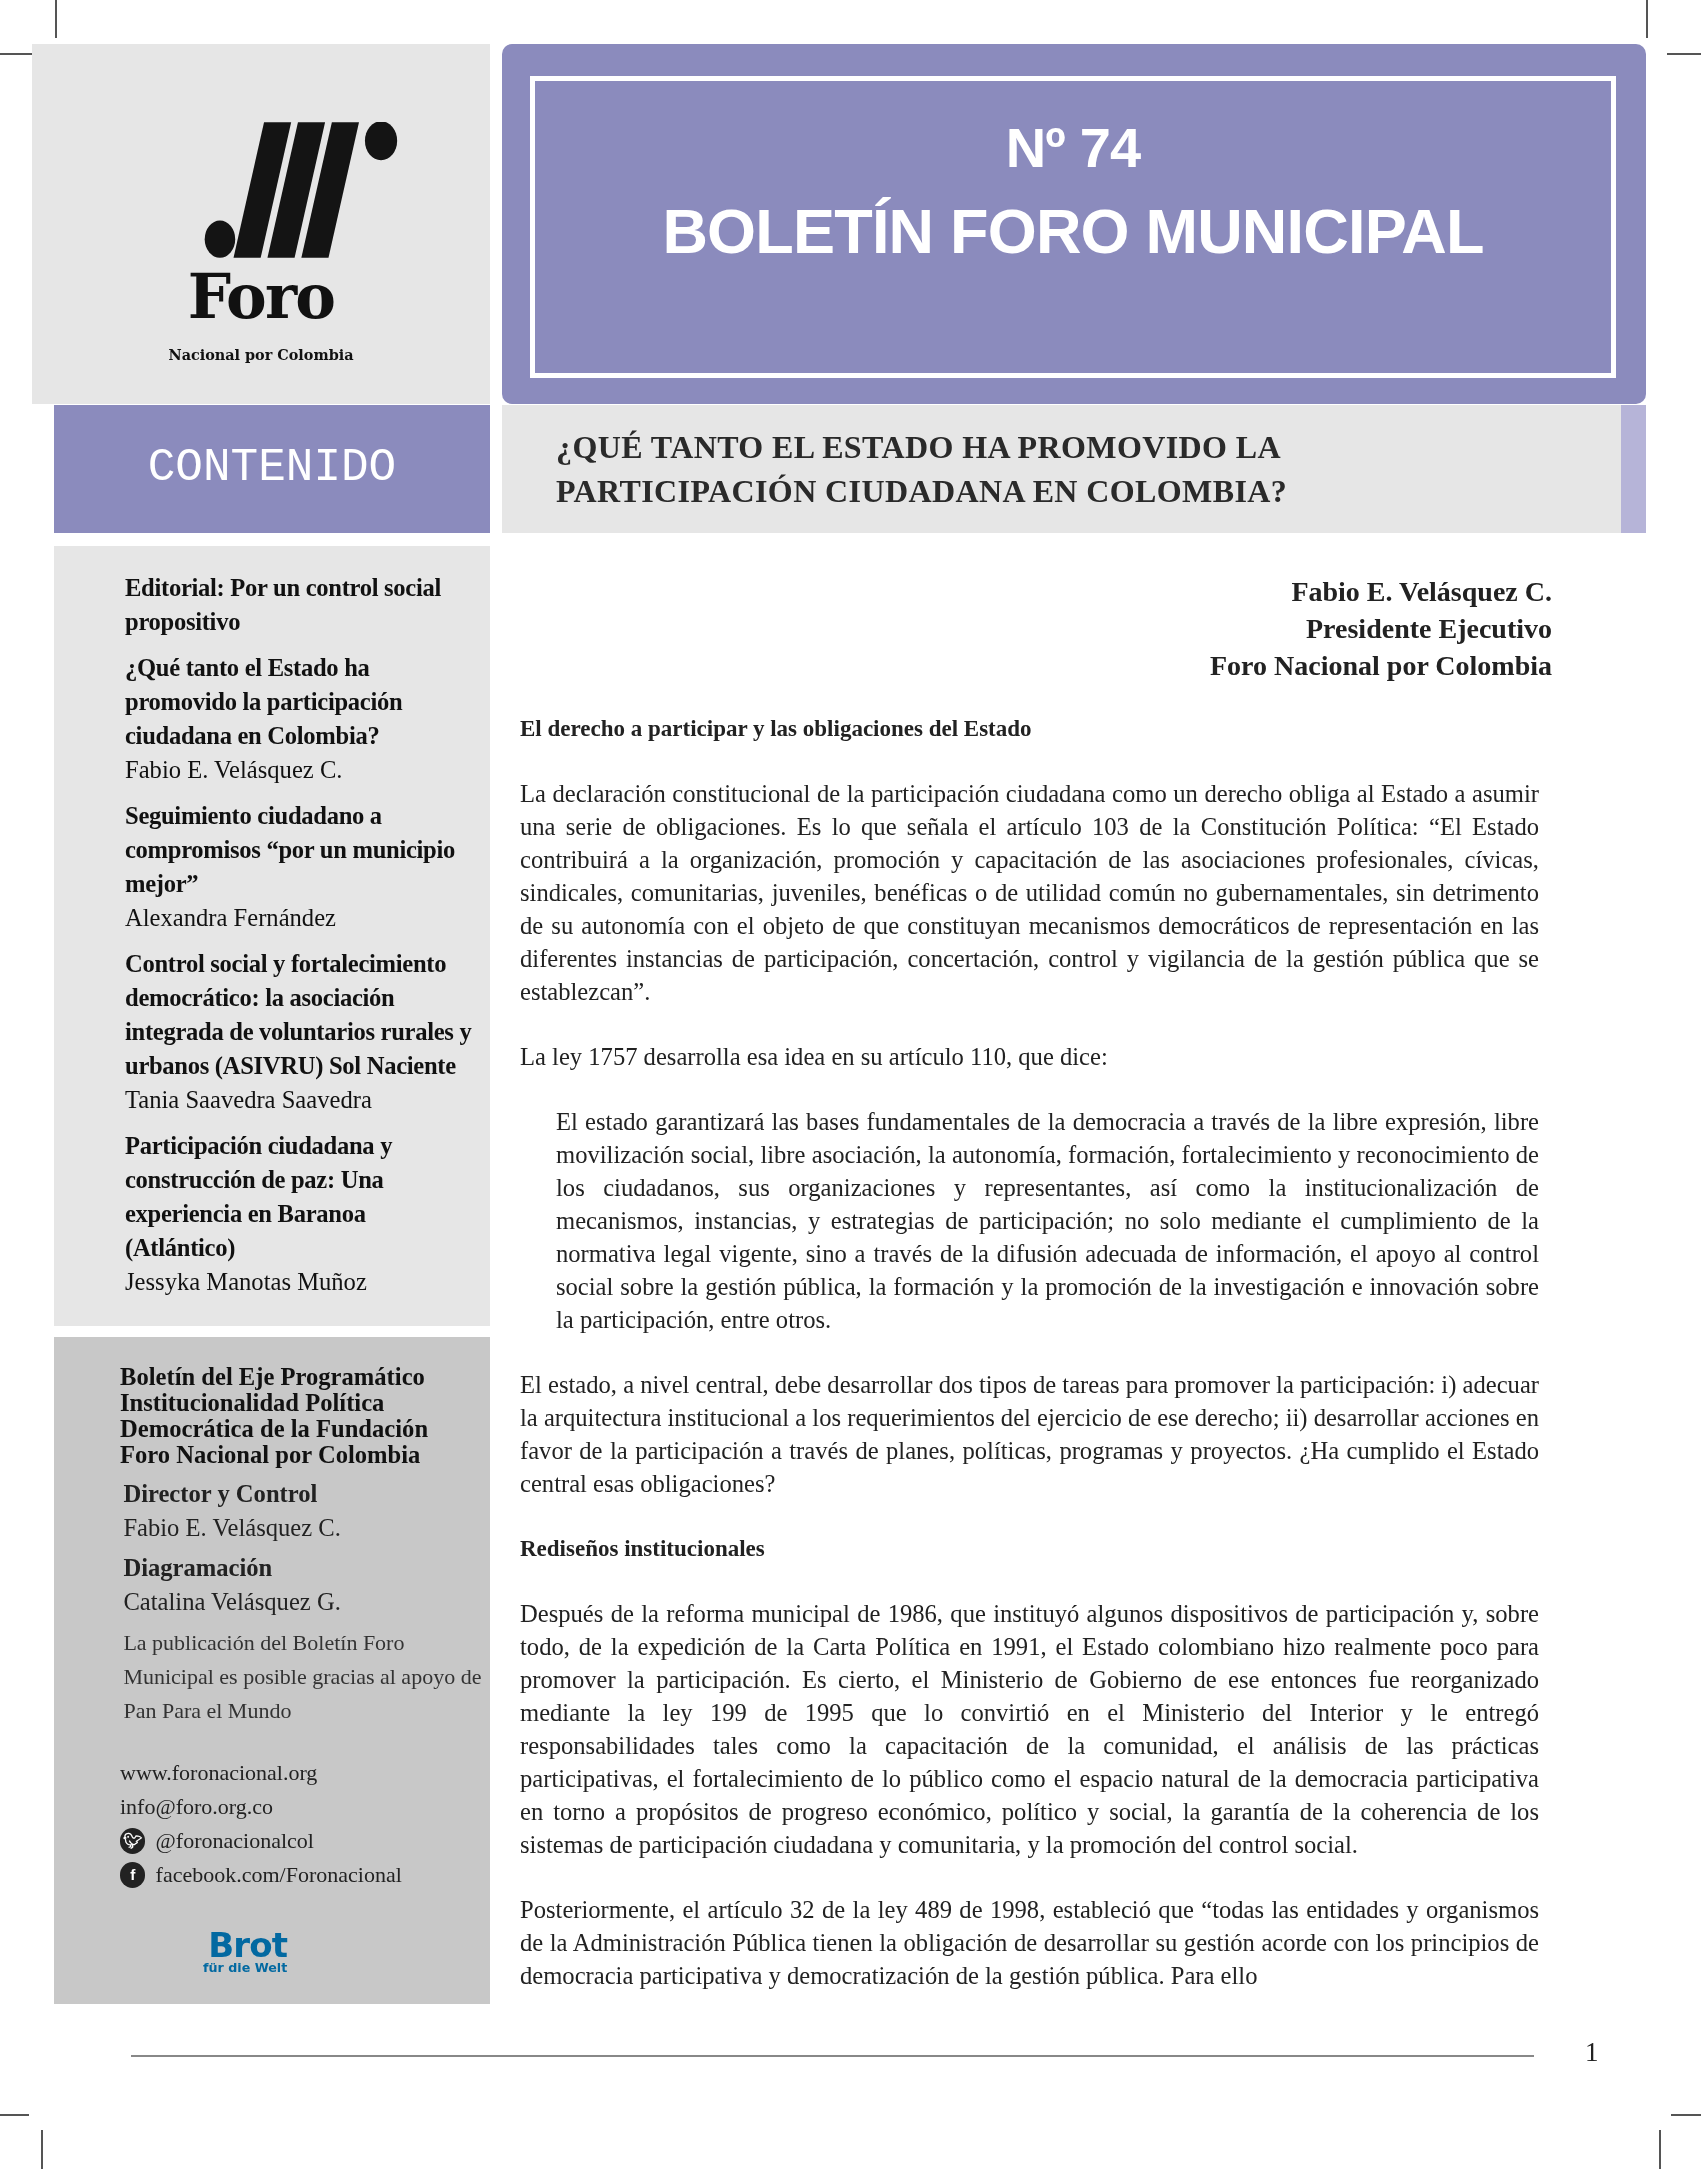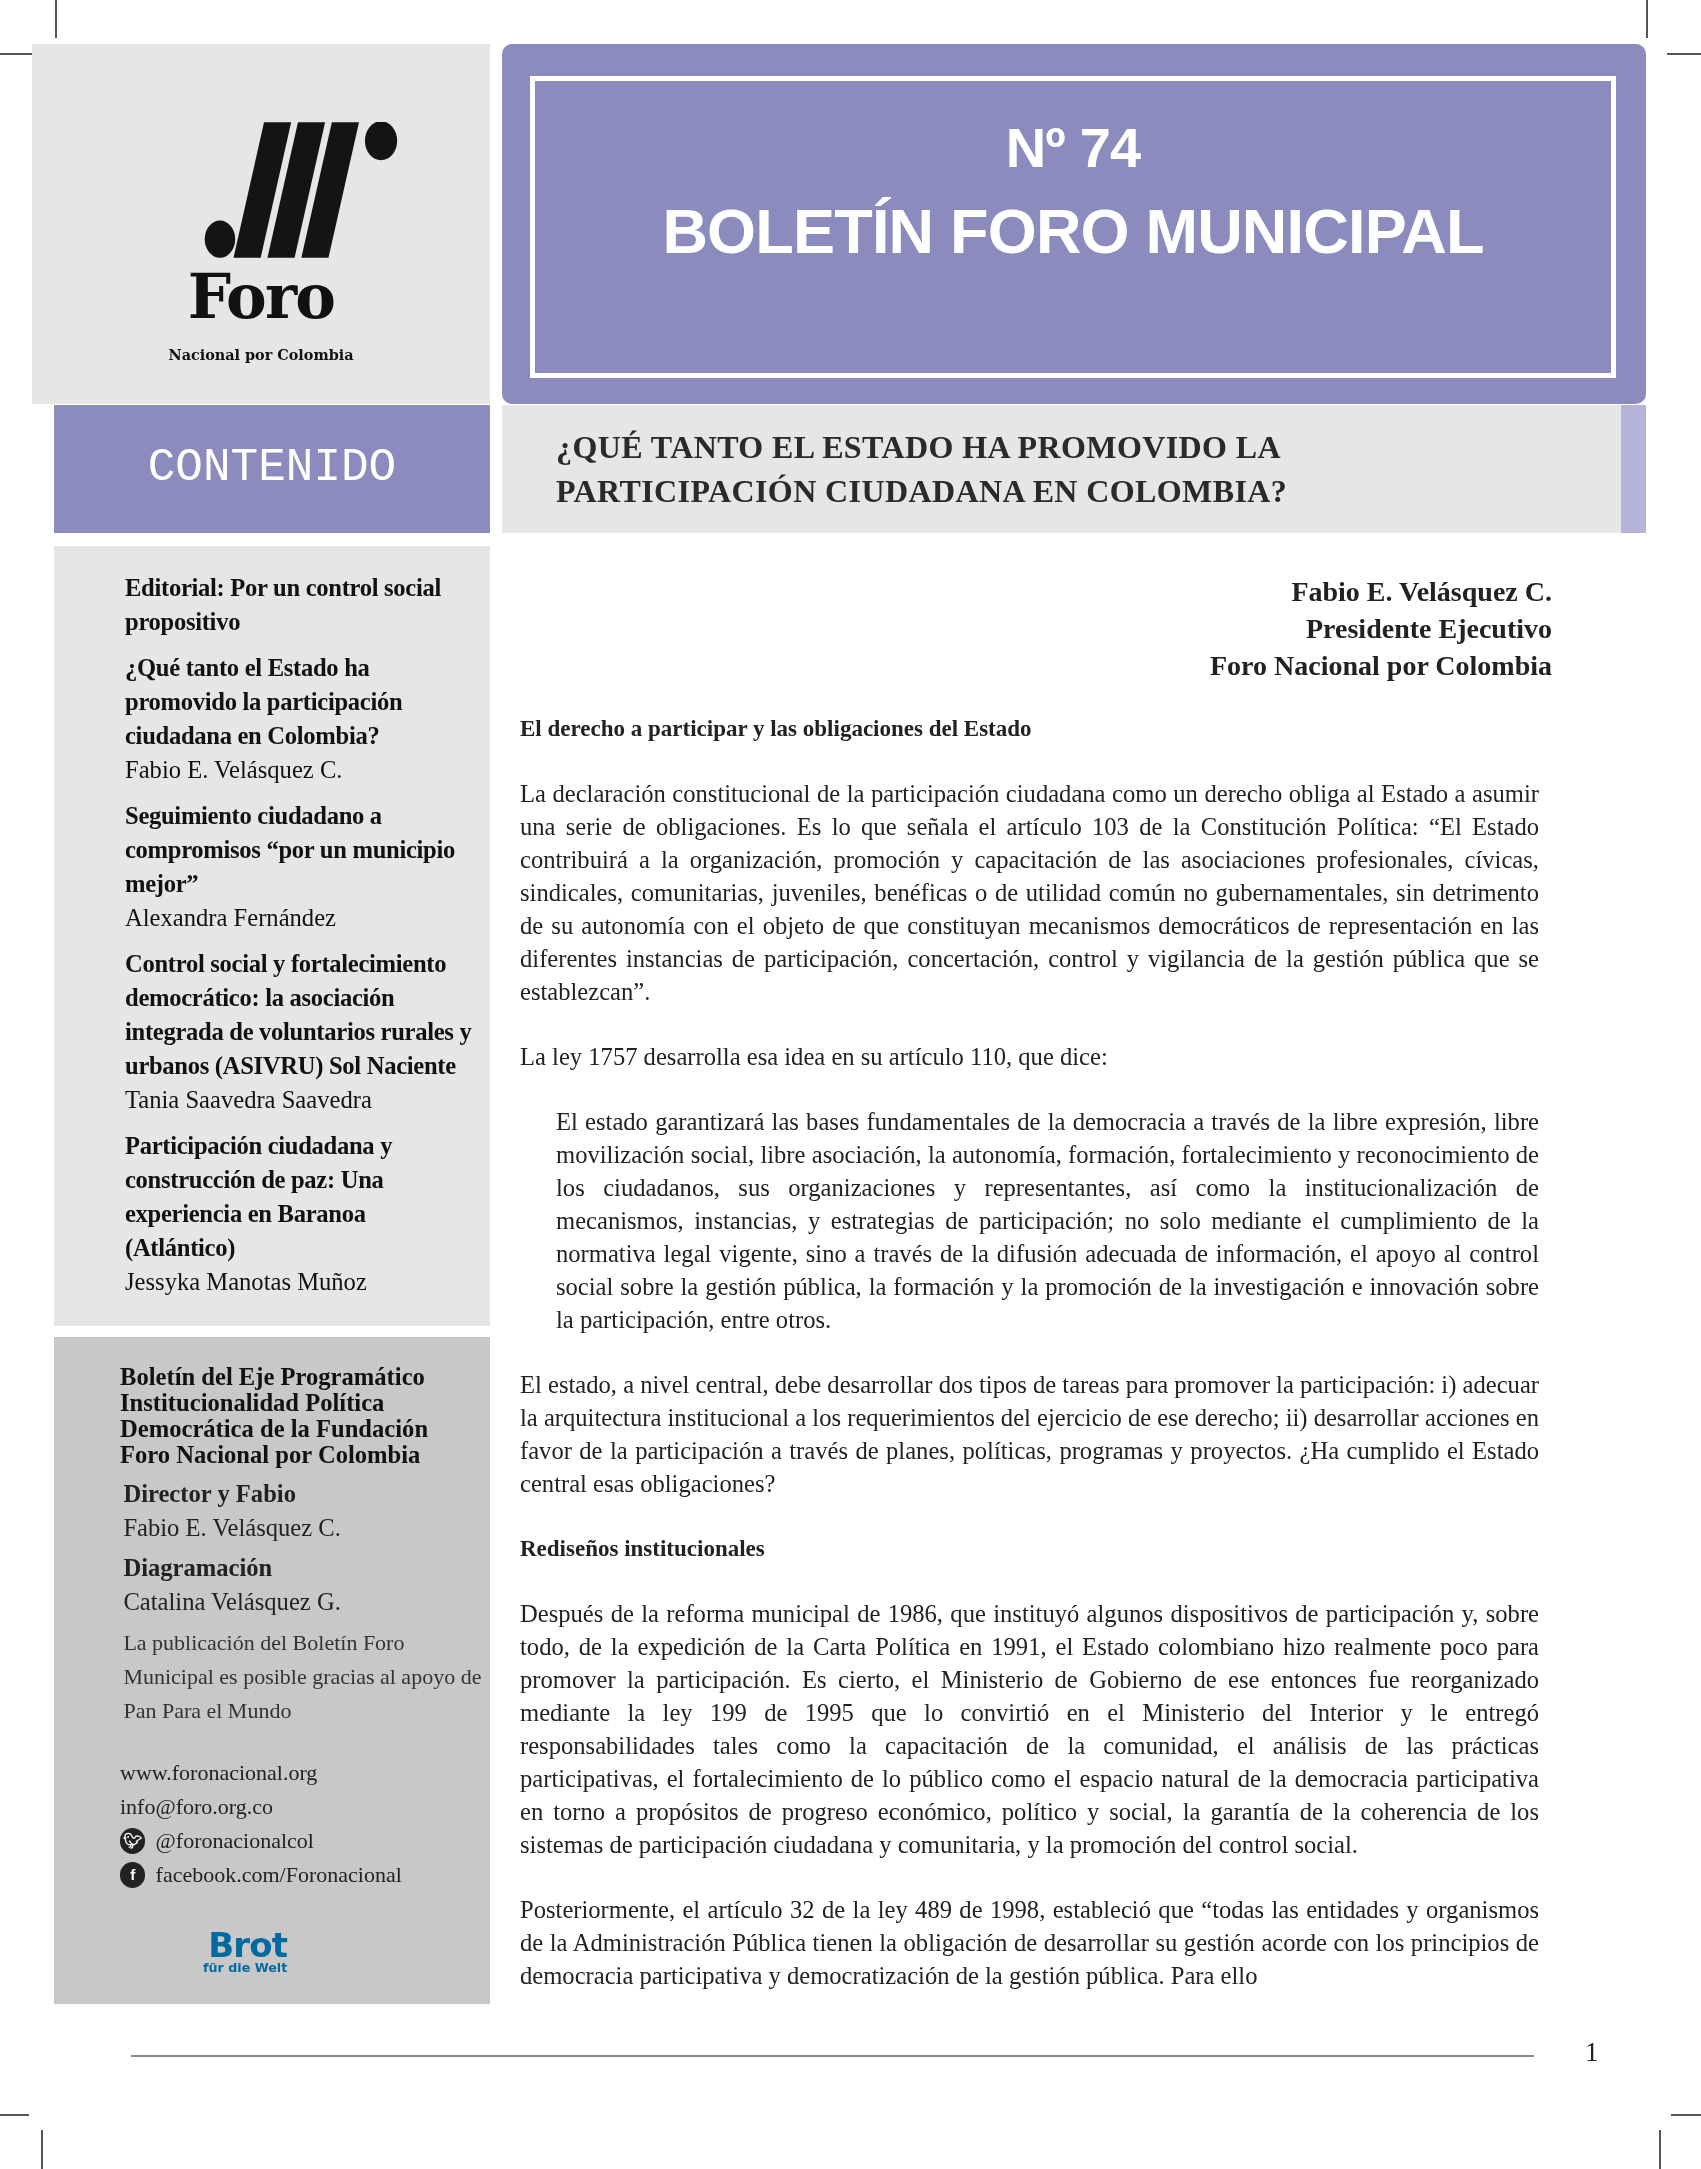--- a/index.html
+++ b/index.html
@@ -131,21 +131,21 @@
     <div class="toc-item">
       <div class="toc-title">Participación ciudadana y construcción de paz: Una experiencia en Baranoa (Atlántico)</div>
       <div class="toc-author">Jessyka Manotas Muñoz</div>
     </div>
   </div>
 </div>
 
 <div id="credits-box" class="abs">
   <div id="credits-inner">
     <div id="credits-org">Boletín del Eje Programático Institucionalidad Política Democrática de la Fundación Foro Nacional por Colombia</div>
-    <div class="cred-head">Director y Fabio</div>
+    <div class="cred-head">Director y Control</div>
     <div class="cred-val">Fabio E. Velásquez C.</div>
     <div class="cred-head">Diagramación</div>
     <div class="cred-val">Catalina Velásquez G.</div>
     <div id="credits-support">La publicación del Boletín Foro Municipal es posible gracias al apoyo de Pan Para el Mundo</div>
     <div class="contact">
         <span>www.foronacional.org</span>
       </div>
     <div class="contact">
         <span>info@foro.org.co</span>
       </div>

